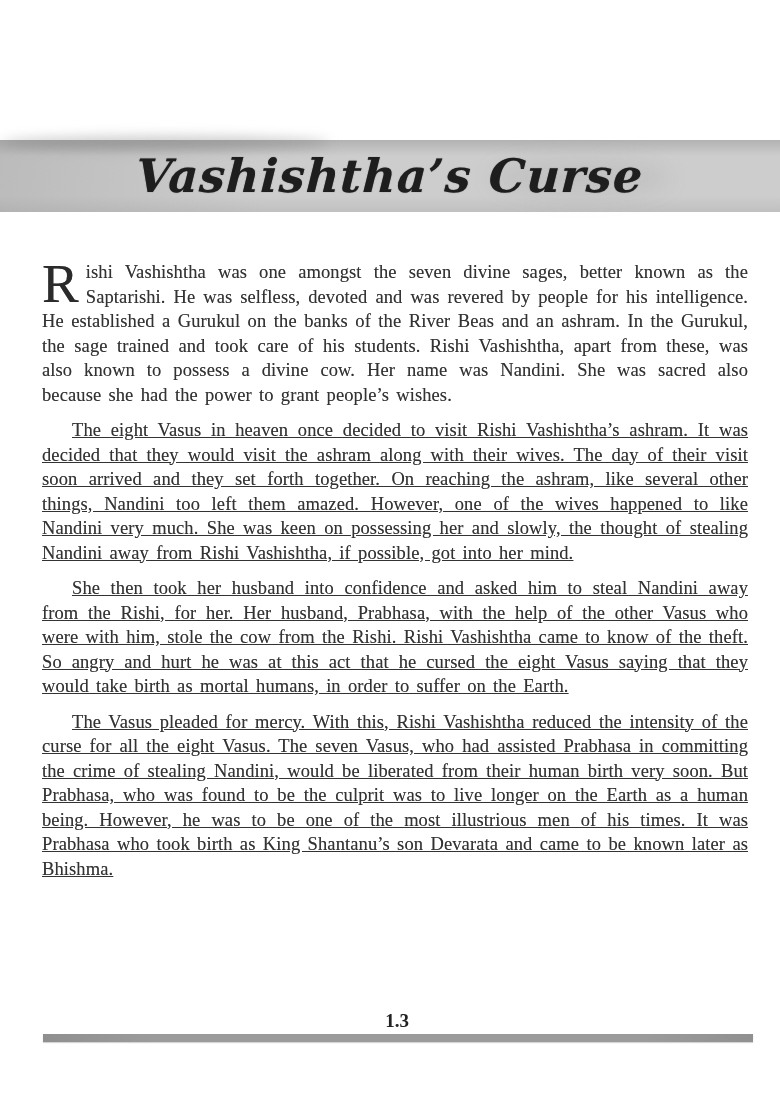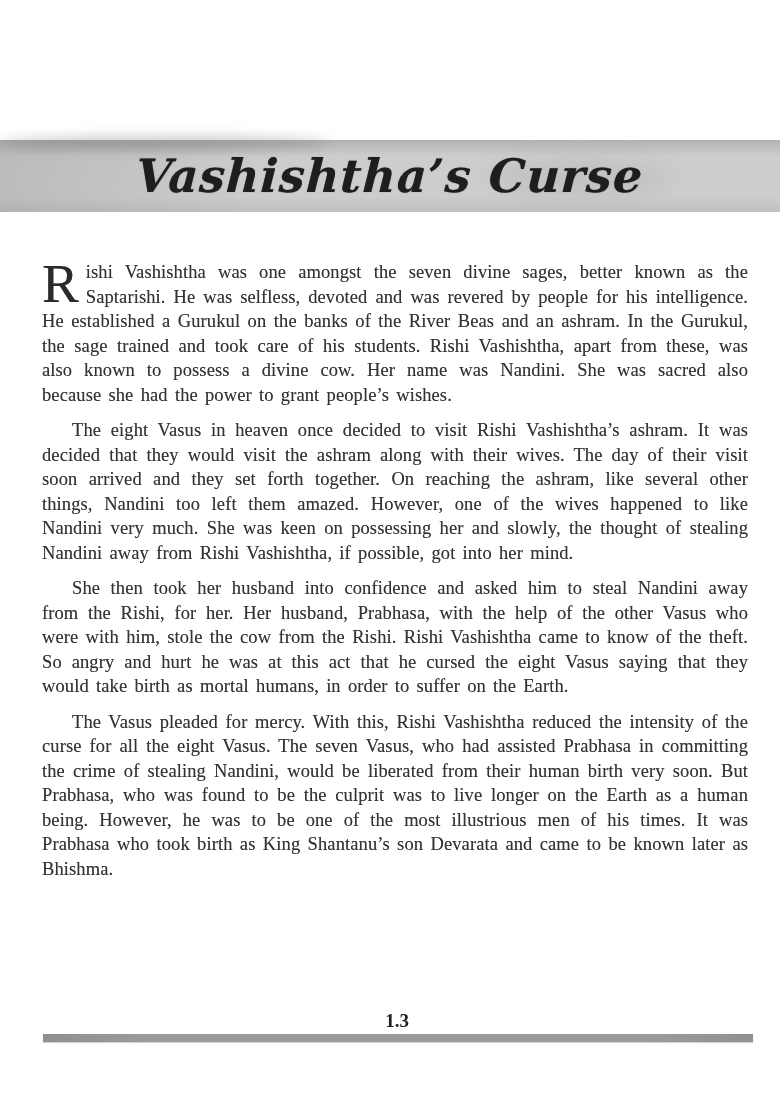--- a/index.html
+++ b/index.html
@@ -78,20 +78,21 @@
     text-align: justify;
     word-spacing: 2.5px;
     letter-spacing: 0.1px;
     text-shadow: 0 0 0.5px rgba(70,70,70,0.55);
   }
   .para {
     margin: 0 0 11px 0;
   }
   .para.indent {
     text-indent: 30px;
+    text-decoration: underline;
   }
   .dropcap {
     float: left;
     font-size: 55px;
     line-height: 44px;
     padding: 2px 7px 0 0;
     font-weight: 500;
     color: #2b2b2b;
   }
 

